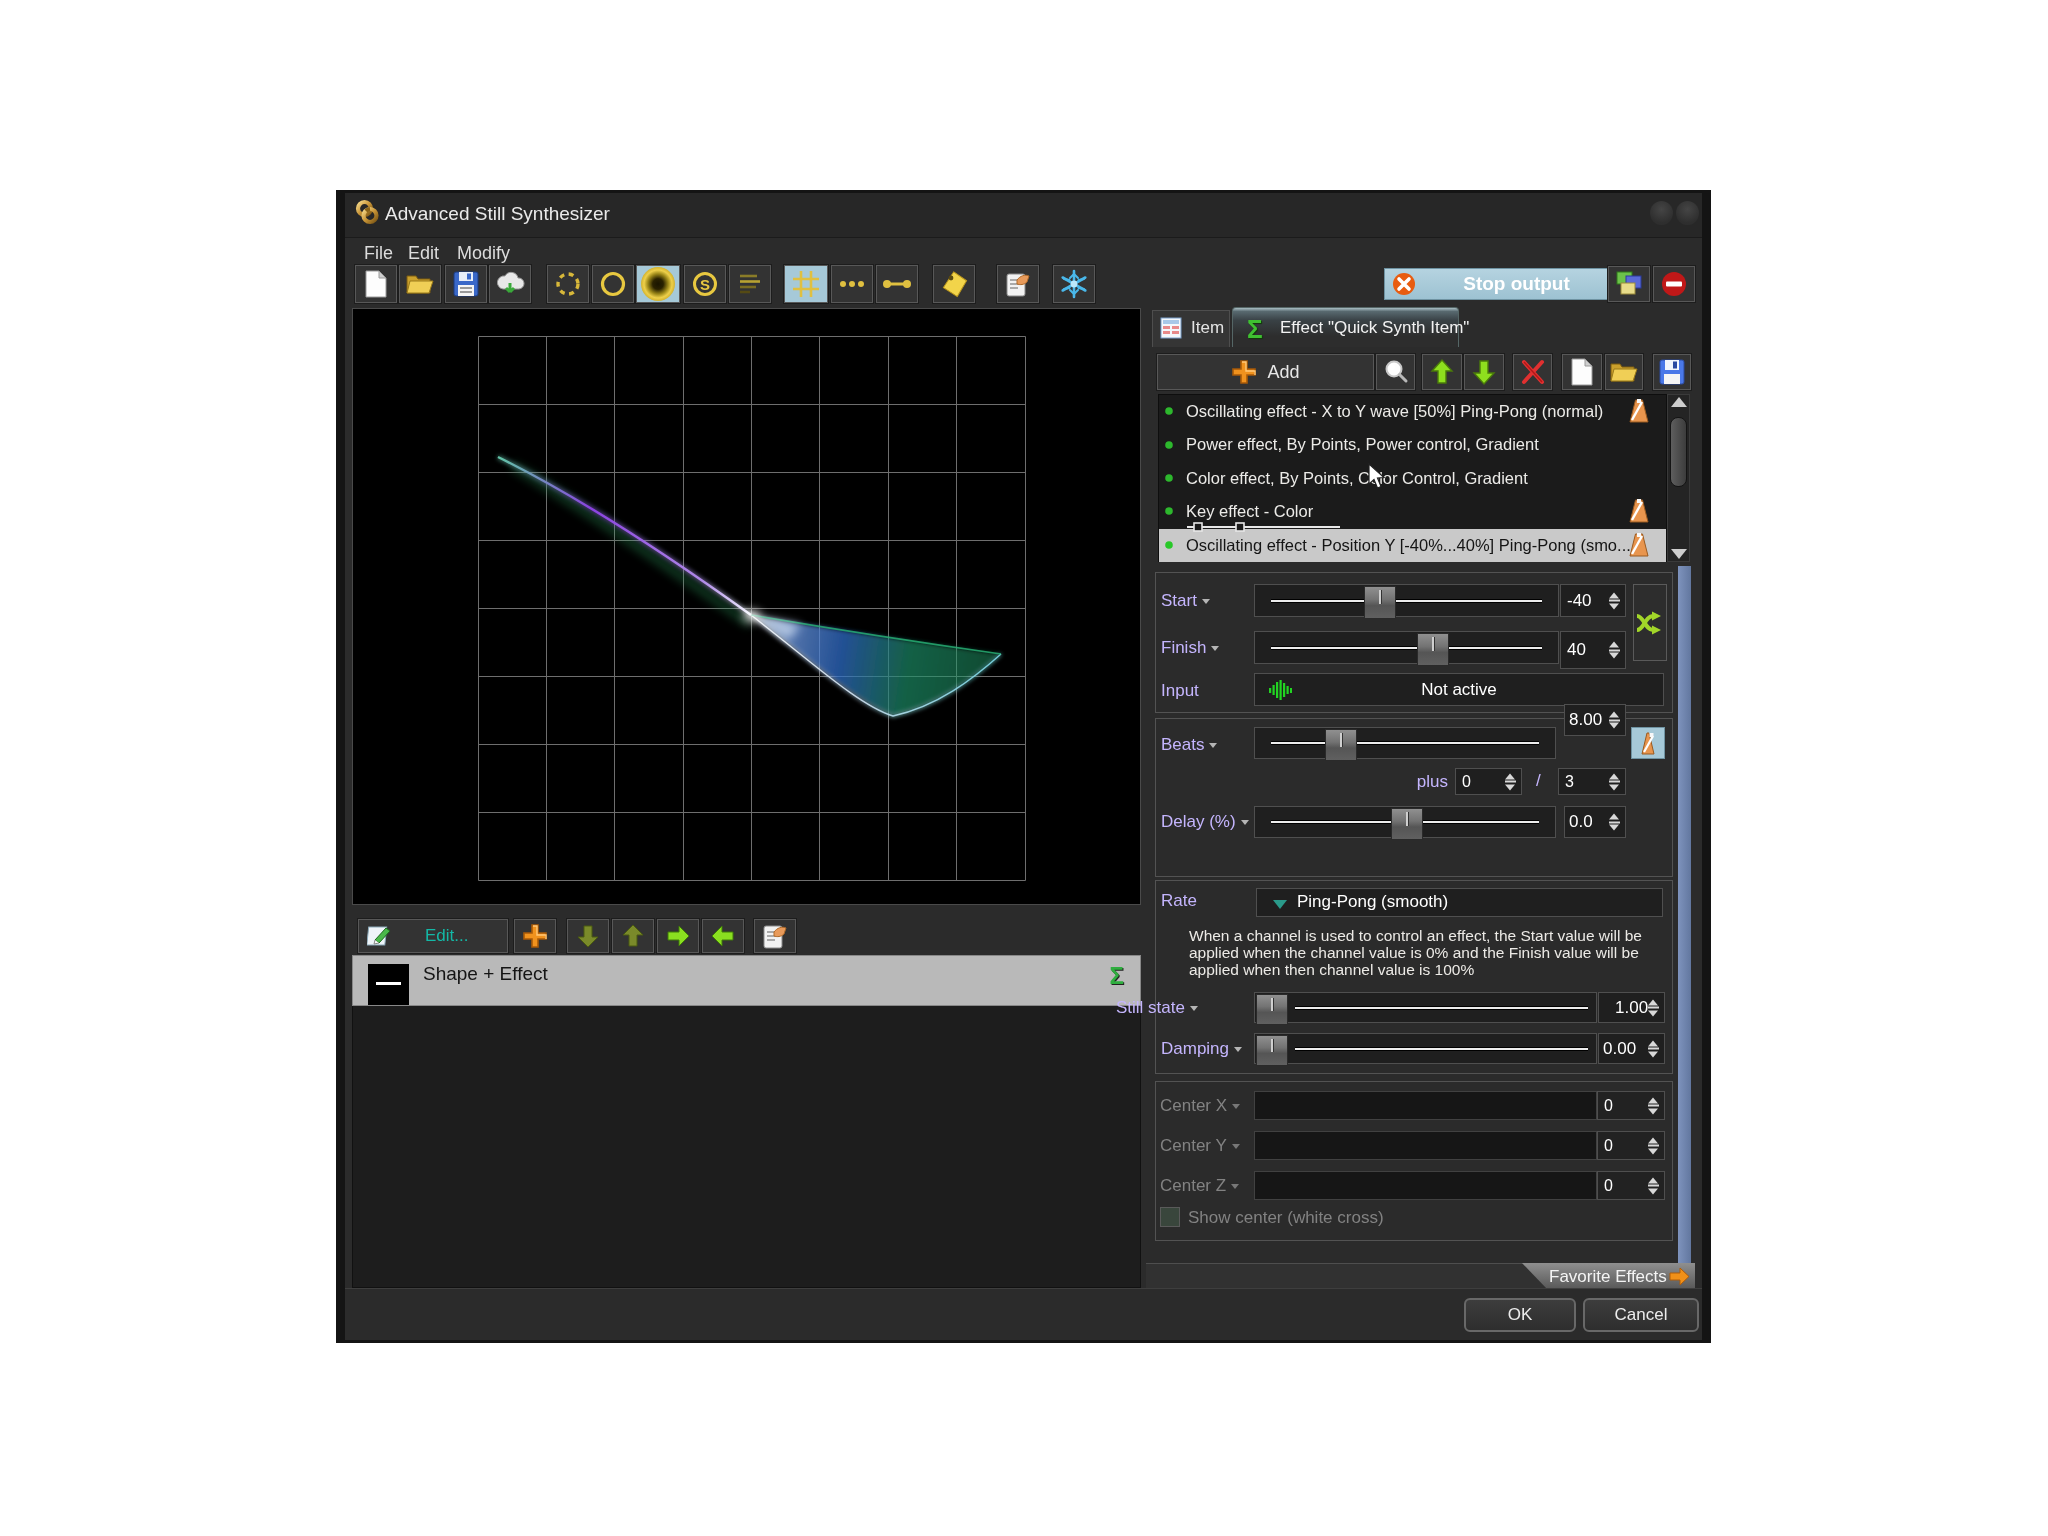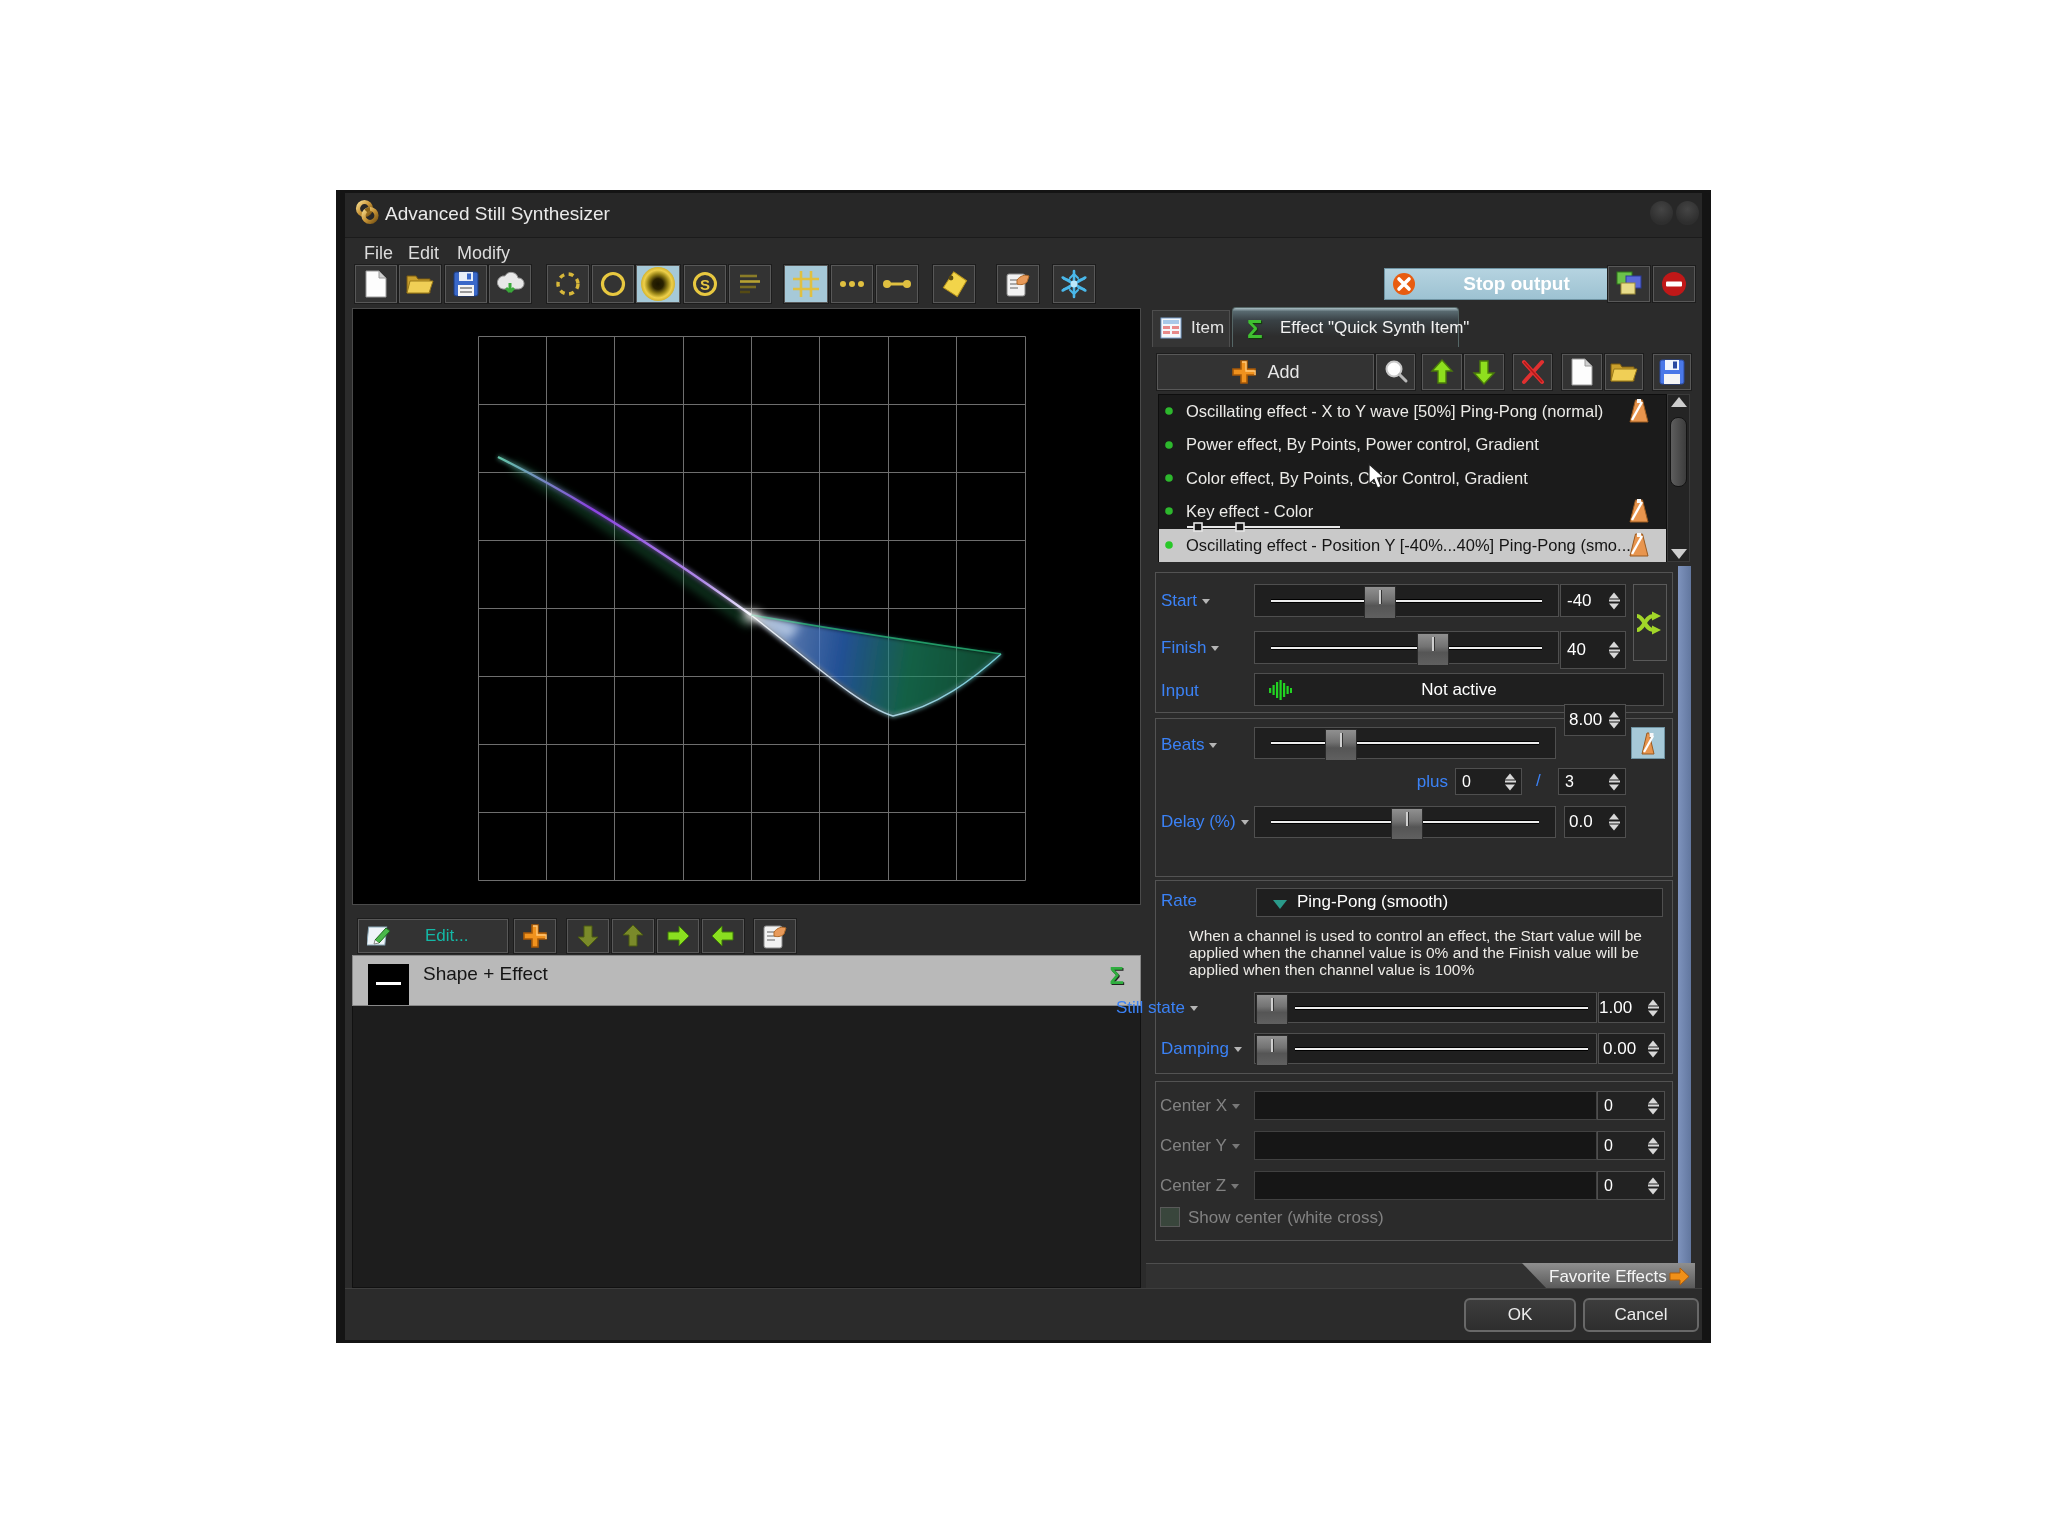--- a/index.html
+++ b/index.html
@@ -1,21 +1,21 @@
 <!DOCTYPE html>
 <html><head>
 <meta charset="utf-8">
 <style>
 html,body{margin:0;padding:0;background:#fff;width:2048px;height:1536px;overflow:hidden;}
 *{box-sizing:border-box;font-family:"Liberation Sans",sans-serif;}
 #win{position:absolute;left:336px;top:190px;width:1375px;height:1153px;background:#2b2b2b;}
 .abs{position:absolute;}
 .tb{position:absolute;background:#333333;border:1px solid #585858;box-shadow:0 0 0 1px #1d1d1d;display:flex;align-items:center;justify-content:center;}
 .tb.sel{background:#a6c9d8;}
-.lbl{position:absolute;color:#3b82f6;font-size:17px;white-space:nowrap;}
+.lbl{position:absolute;color:#c4b5fd;font-size:17px;white-space:nowrap;}
 .lbl .dd{display:inline-block;width:0;height:0;border-left:4px solid transparent;border-right:4px solid transparent;border-top:5px solid #b5b5b5;margin-left:5px;vertical-align:2px;}
 .glbl{color:#828282;}
 .sl{position:absolute;background:#1f1f1f;border:1px solid #4f4f4f;}
 .sl .tr{position:absolute;left:16px;right:16px;top:50%;height:2px;margin-top:-1px;background:#ececec;box-shadow:0 -1px 0 #000,0 1px 0 #000;}
 .sl .th{position:absolute;top:1px;bottom:-3px;width:32px;background:linear-gradient(180deg,#909090,#737373 40%,#555 60%,#606060);border:1px solid #2a2a2a;}
 .sl .th:after{content:'';position:absolute;left:50%;top:3px;height:45%;width:2px;margin-left:-1px;background:#cfcfcf;box-shadow:1px 0 0 #333;}
 .vb{position:absolute;background:#1f1f1f;border:1px solid #4f4f4f;color:#fff;font-size:17px;}
 .vb span{position:absolute;left:6px;top:50%;transform:translateY(-50%);}
 .spin{position:absolute;right:4px;top:50%;transform:translateY(-50%);width:14px;display:flex;flex-direction:column;align-items:center;}
 .spin i{display:block;width:0;height:0;border-left:5px solid transparent;border-right:5px solid transparent;}
@@ -499,21 +499,21 @@
 <div style="position:absolute;left:16px;top:11px;width:0;height:0;border-left:7px solid transparent;border-right:7px solid transparent;border-top:9px solid #2a9a8a;"></div>
 <span style="position:absolute;left:40px;top:3px;">Ping-Pong (smooth)</span>
 </div>
 <div class="abs" style="left:853px;top:737px;width:490px;color:#eceae6;font-size:15.5px;line-height:17px;">When a channel is used to control an effect, the Start value will be applied when the channel value is 0% and the Finish value will be applied when then channel value is 100%</div>
 <div class="lbl" style="left:780px;top:808px;">Still state<span class="dd"></span></div>
 <div class="sl" style="left:918px;top:802px;width:343px;height:31px;">
       <div class="tr" style="left:40px;right:8px;"></div>
       <div class="th" style="left:1px;"></div>
     </div>
 <div class="vb" style="left:1262px;top:802px;width:67px;height:31px;">
-      <span style="left:0;">1.00</span>
+      <span style="left:16px;">1.00</span>
       <div class="spin">
         <i class="u"></i>
         <i class="m"></i>
         <i class="d"></i>
       </div>
     </div>
 <div class="lbl" style="left:825px;top:849px;">Damping<span class="dd"></span></div>
 <div class="sl" style="left:918px;top:843px;width:343px;height:31px;">
       <div class="tr" style="left:40px;right:8px;"></div>
       <div class="th" style="left:1px;"></div>

